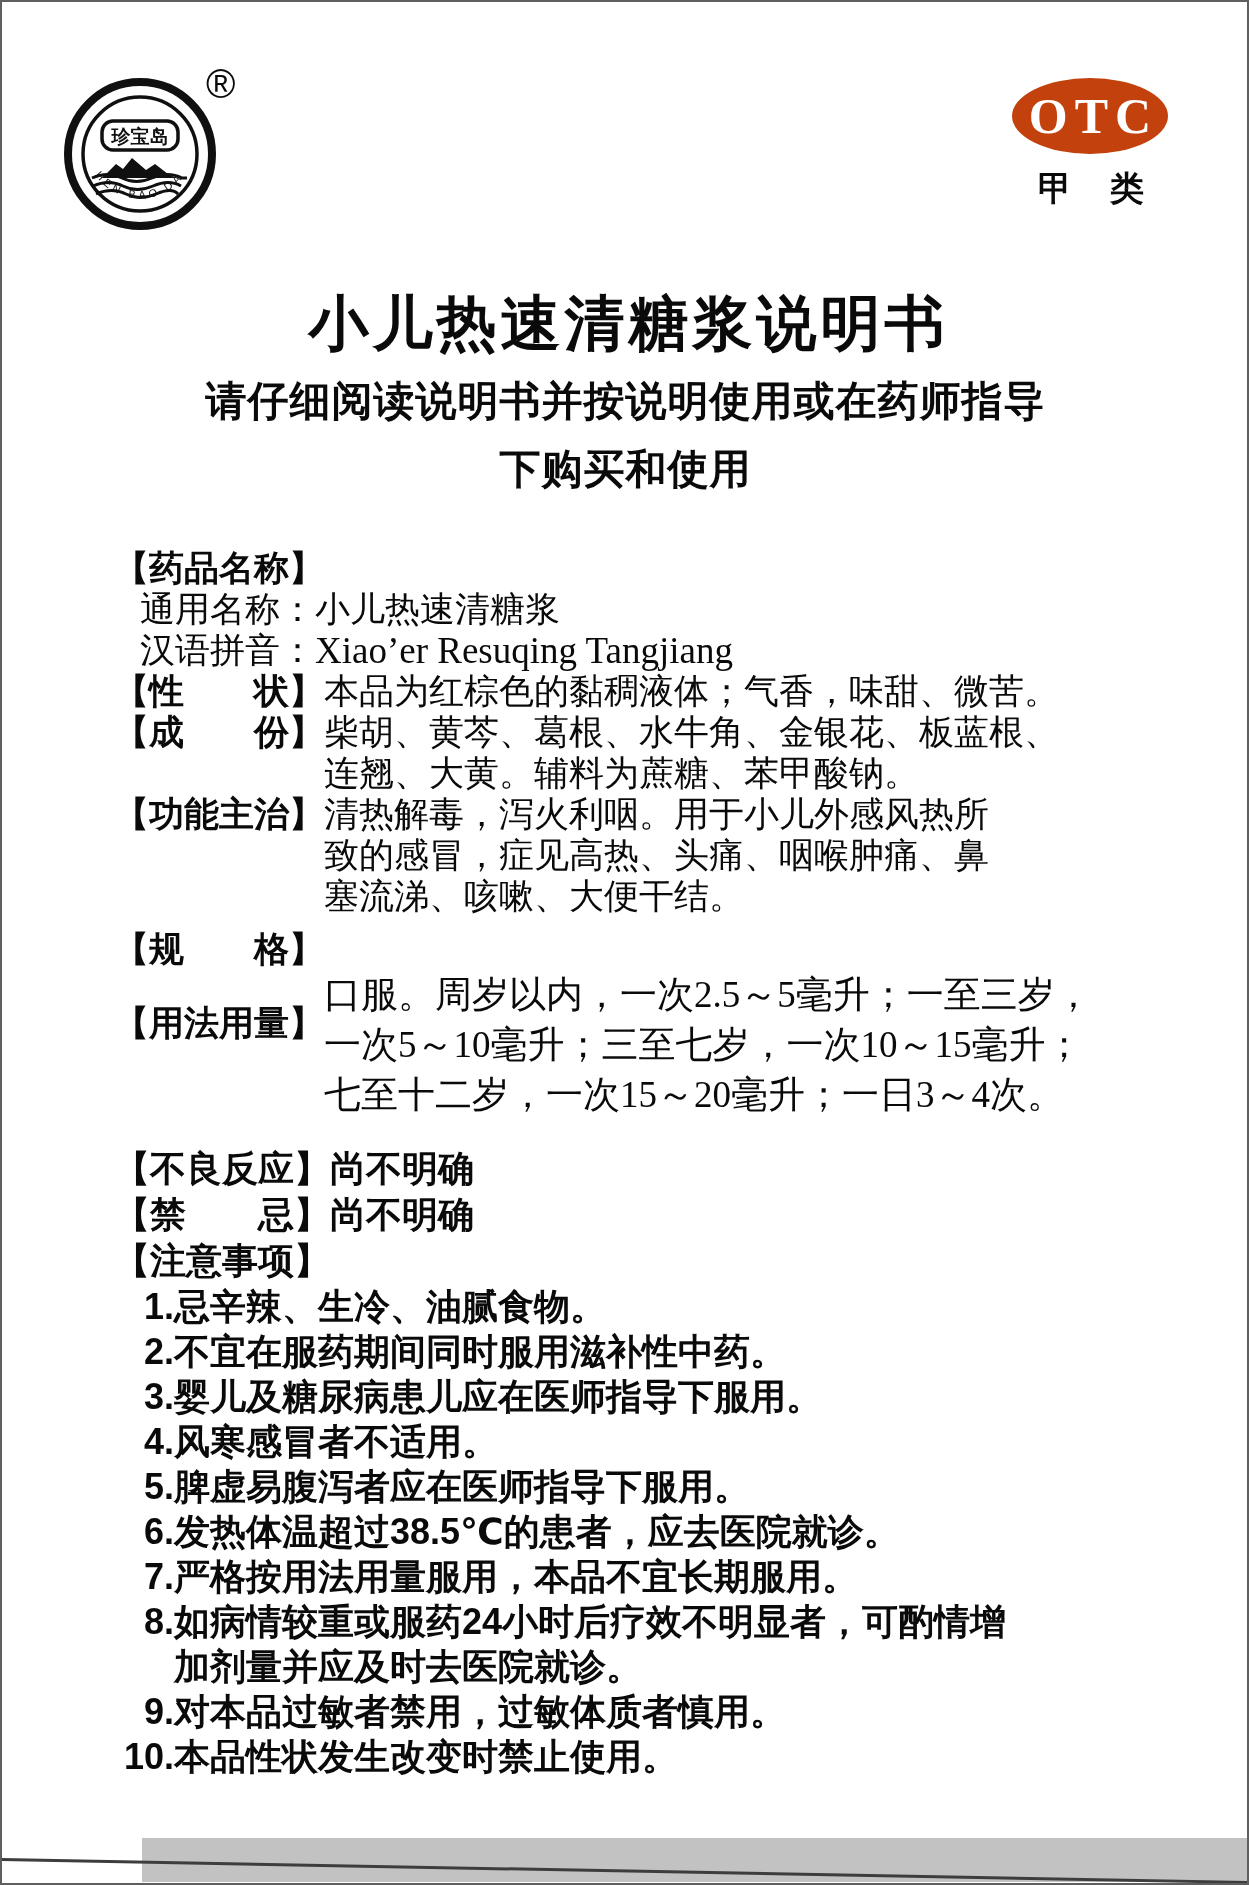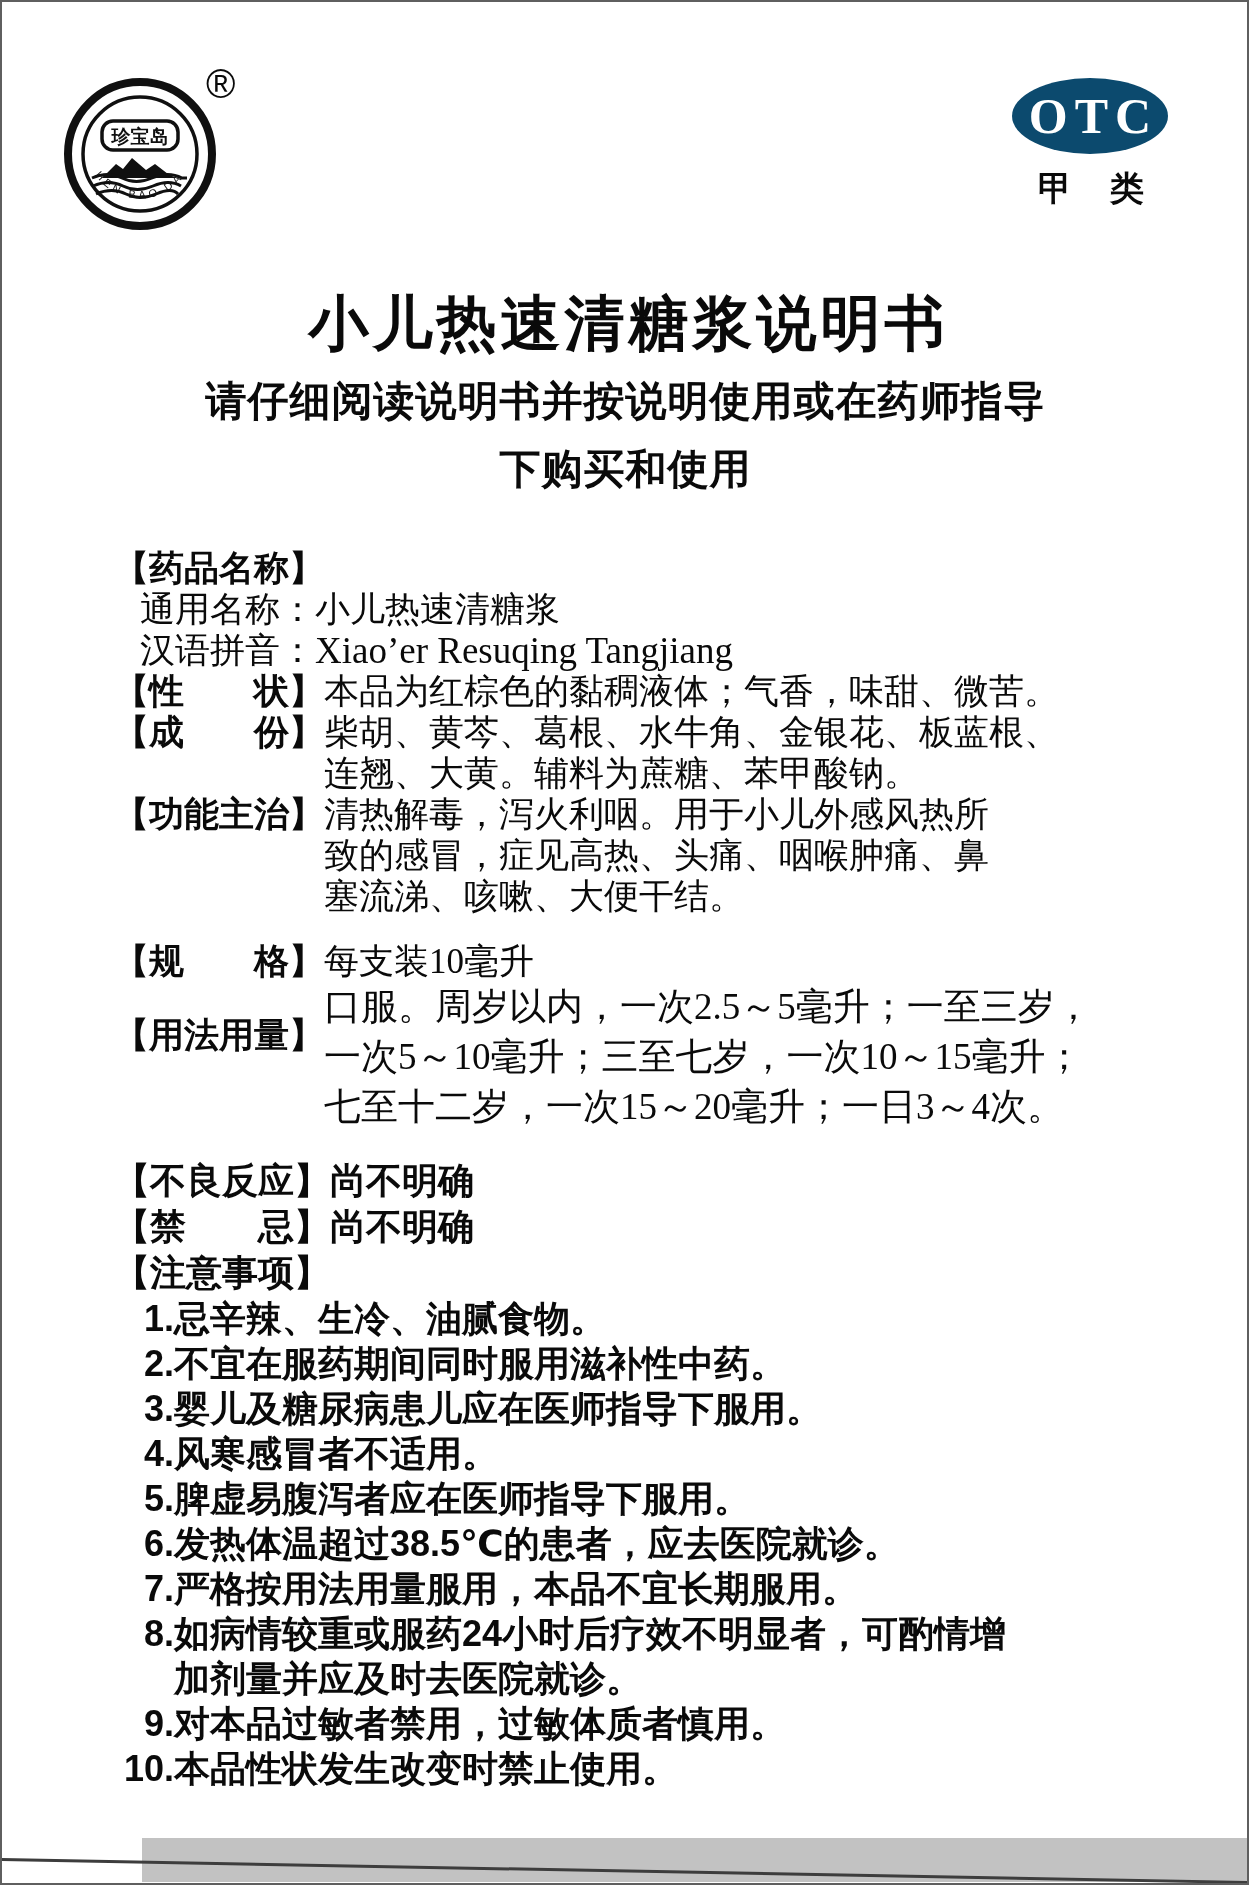--- a/index.html
+++ b/index.html
@@ -13,21 +13,21 @@
     overflow:hidden;
     font-family:"Liberation Serif","DejaVu Serif",serif;
     color:#0a0a0a;
   }
   
   .logo-wrap{position:absolute;left:58px;top:66px;width:250px;height:170px;}
   .logo-svg{position:absolute;left:0;top:6px;}
   .reg-mark{position:absolute;left:146px;top:-6px;font-size:40px;font-family:"Liberation Sans",sans-serif;}
   .otc-wrap{position:absolute;left:1010px;top:76px;width:160px;text-align:center;}
   .otc-ellipse{
-    width:156px;height:76px;background:#0c4a6e;border-radius:50%;
+    width:156px;height:76px;background:#c2410c;border-radius:50%;
     display:flex;align-items:center;justify-content:center;
   }
   .otc-text{
     color:#ffffff;font-family:"Liberation Serif",serif;font-weight:bold;
     font-size:50px;letter-spacing:7px;padding-left:7px;
   }
   .otc-class{
     margin-top:12px;font-family:"Liberation Sans",sans-serif;
     font-size:34px;font-weight:bold;letter-spacing:2px;
   }
@@ -49,21 +49,21 @@
     position:absolute;left:112px;top:546px;width:1040px;
     font-size:35px;line-height:41px;
   }
   .row{display:flex;align-items:flex-start;}
   .row .lbl{flex:0 0 198px;font-weight:bold;white-space:pre;}
   .row.sub .lbl{flex:0 0 172px;margin-left:26px;font-weight:normal;}
   .row .content{flex:1;}
   .row.latin .content{font-family:"Liberation Serif",serif;font-size:37px;}
   .row.big{line-height:50px;font-size:37px;}
   .row.big .lbl{font-size:35px;margin-top:29px;}
-  .row.sp{margin-top:24px;}
+  .row.sp{margin-top:12px;}
   .hei{font-family:"Liberation Sans","DejaVu Sans",sans-serif;font-weight:bold;}
   .row.hei{line-height:46px;font-size:36px;}
   .row.hei .lbl{font-weight:bold;}
   .notes-gap{margin-top:26px;}
   
   .note-item{display:flex;align-items:flex-start;line-height:45px;font-size:36px;}
   .note-item .num{flex:0 0 60px;text-align:right;white-space:pre;}
   .note-item .itext{flex:1;}
   
   .bottom-gray{
@@ -144,23 +144,20 @@
       <span class="lbl">【功能主治】</span>
       <div class="content">
         <div>清热解毒，泻火利咽。用于小儿外感风热所</div>
         <div>致的感冒，症见高热、头痛、咽喉肿痛、鼻</div>
         <div>塞流涕、咳嗽、大便干结。</div>
       </div>
     </div>
 
     <div class="row sp">
       <span class="lbl">【规　　格】</span>
-      <div class="content">
-        <div>每支装10毫升</div>
-      </div>
     </div>
 
     <div class="row big">
       <span class="lbl">【用法用量】</span>
       <div class="content">
         <div>口服。周岁以内，一次2.5～5毫升；一至三岁，</div>
         <div>一次5～10毫升；三至七岁，一次10～15毫升；</div>
         <div>七至十二岁，一次15～20毫升；一日3～4次。</div>
       </div>
     </div>

